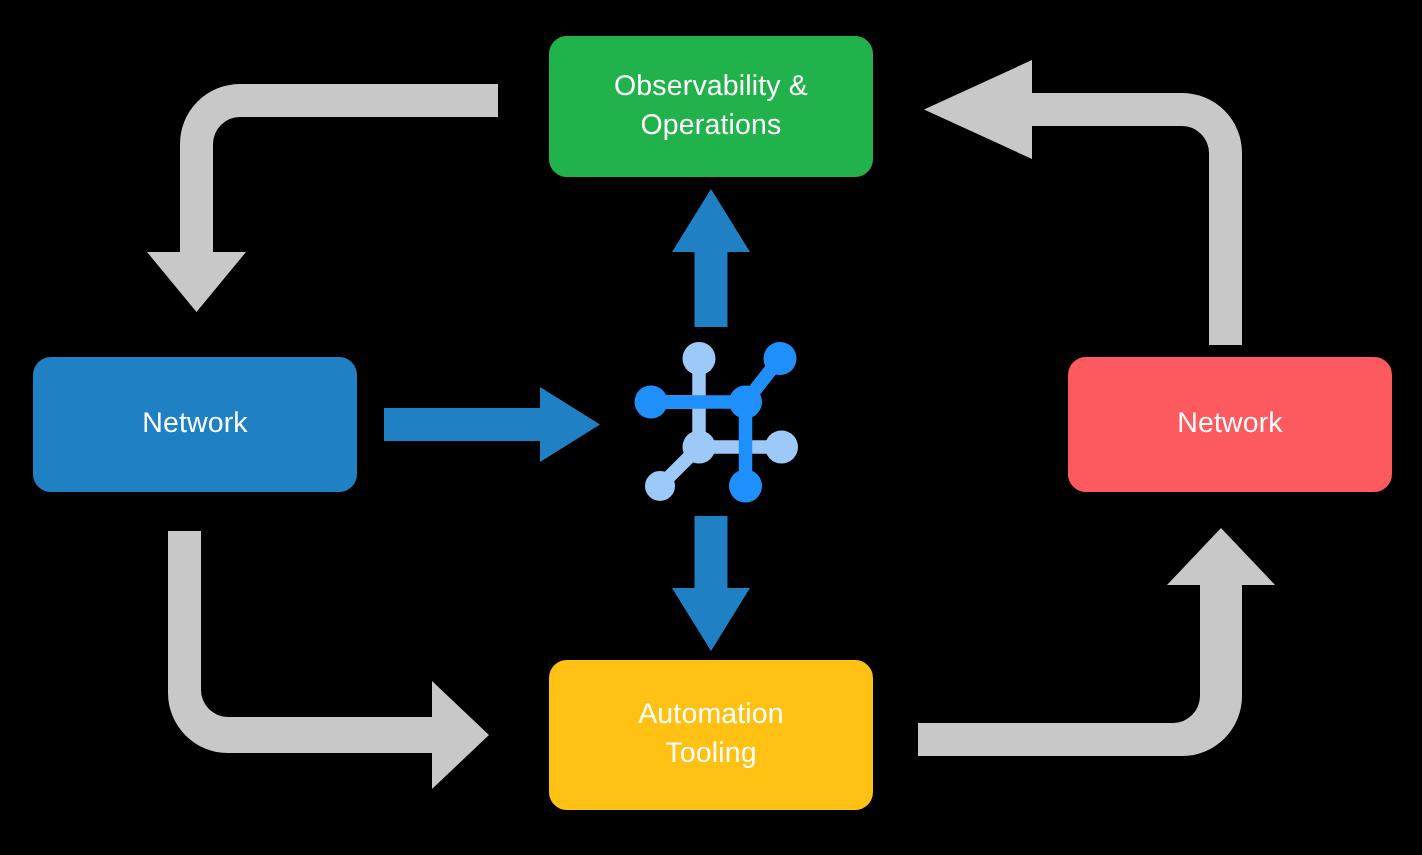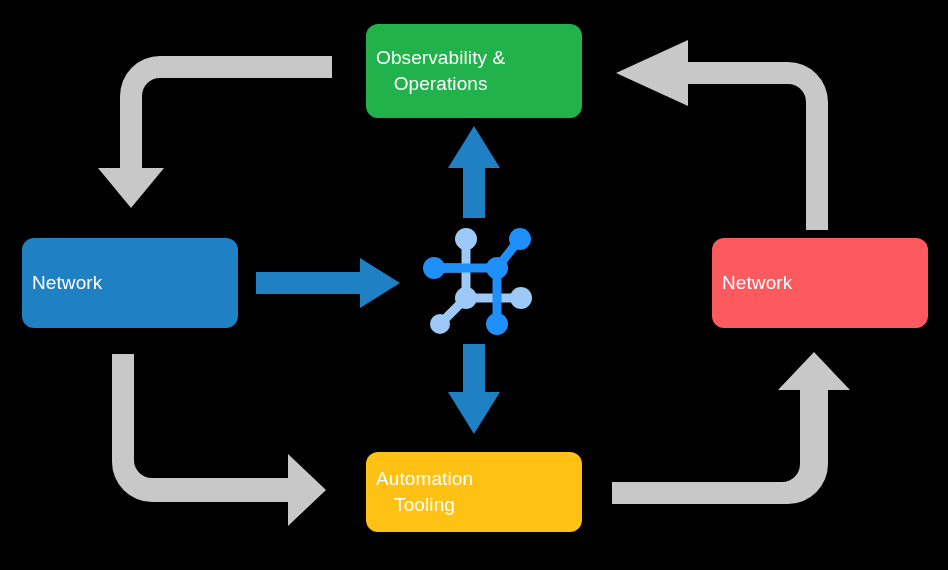--- a/index.html
+++ b/index.html
@@ -15,20 +15,21 @@
     overflow: hidden;
     font-family: "Liberation Sans", sans-serif;
   }
 
   
   .node-box {
     position: absolute;
     border-radius: 12px;
     display: flex;
     align-items: center;
+    justify-content: center;
     text-align: center;
     color: #ffffff;
     font-size: 19px;
     line-height: 1.38;
     font-weight: 400;
     letter-spacing: .1px;
     box-sizing: border-box;
     padding: 6px 10px;
   }
 
@@ -41,22 +42,22 @@
     left: 22px;   top: 238px;
     width: 216px; height: 90px;
     background: #1f80c4;
   }
   #box-network-infrastructure {
     left: 712px;  top: 238px;
     width: 216px; height: 90px;
     background: #fc5a5f;
   }
   #box-automation-tooling {
-    left: 366px;  top: 452px;
-    width: 216px; height: 80px;
+    left: 366px;  top: 440px;
+    width: 216px; height: 100px;
     background: #ffc113;
   }
 
   .node-box .label-line { display: block; }
 
   
   #art {
     position: absolute;
     left: 0; top: 0;
     width: 948px; height: 570px;

